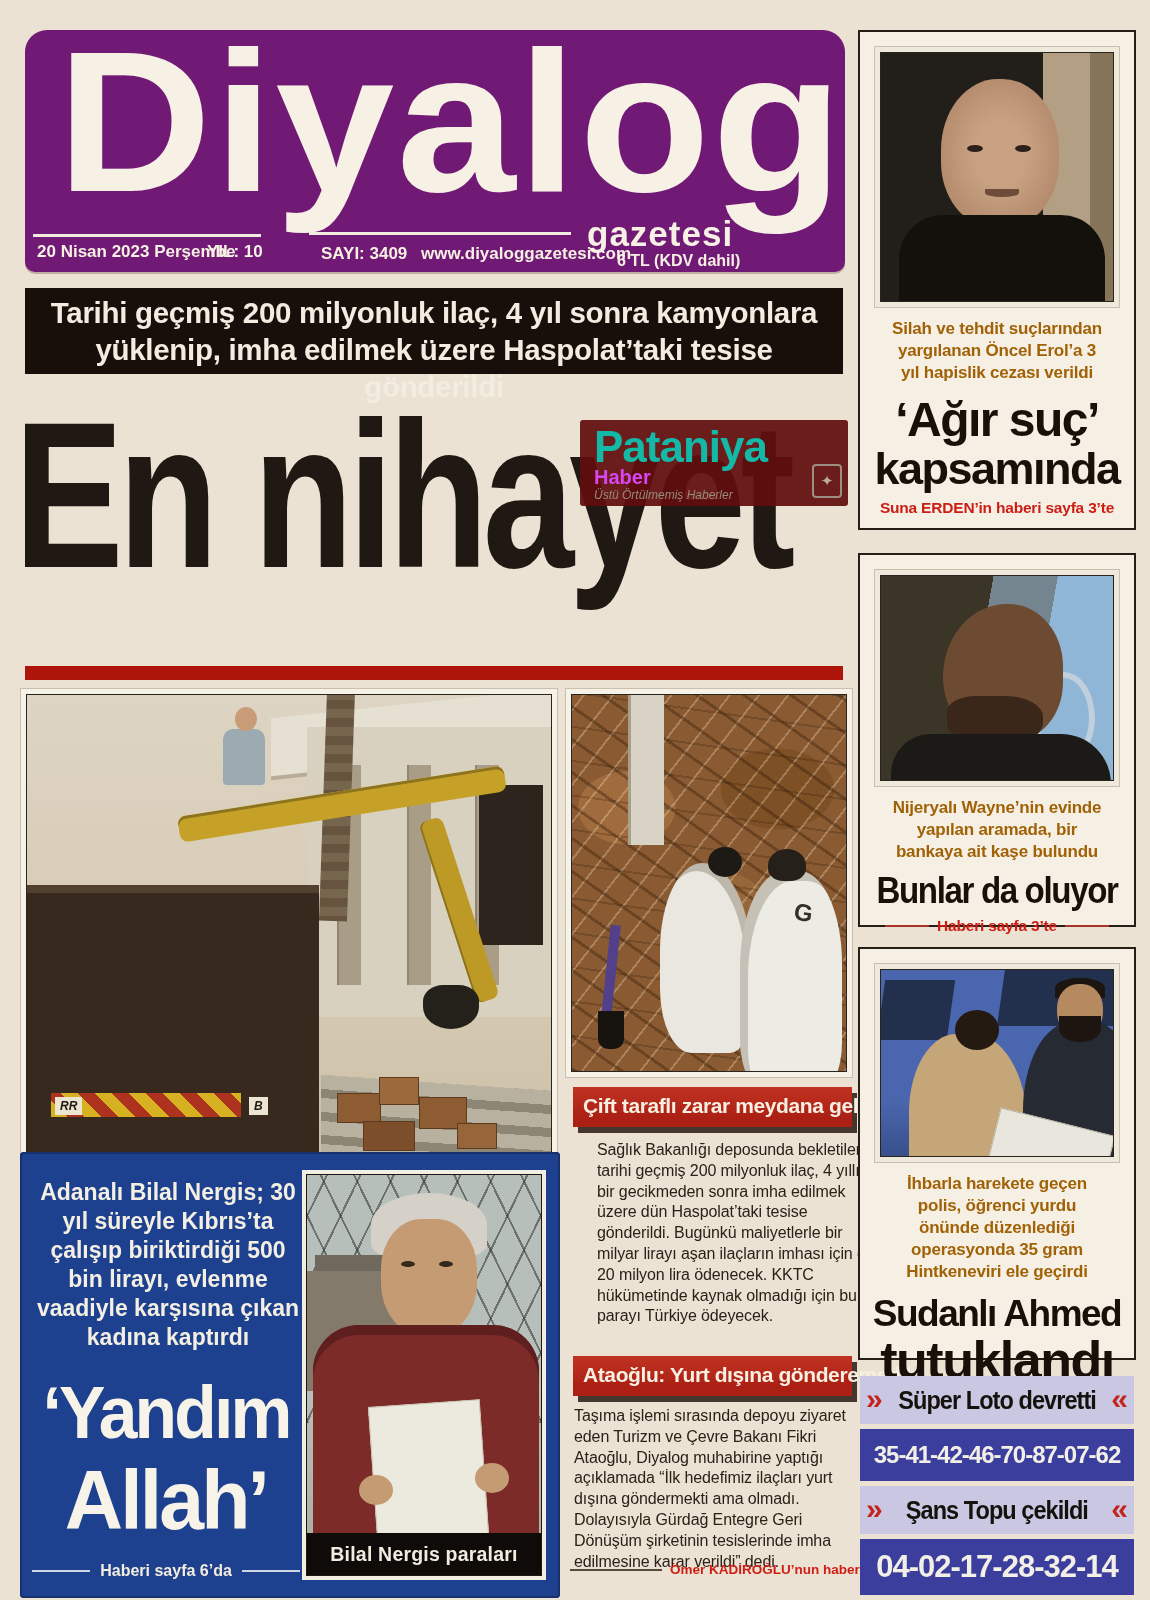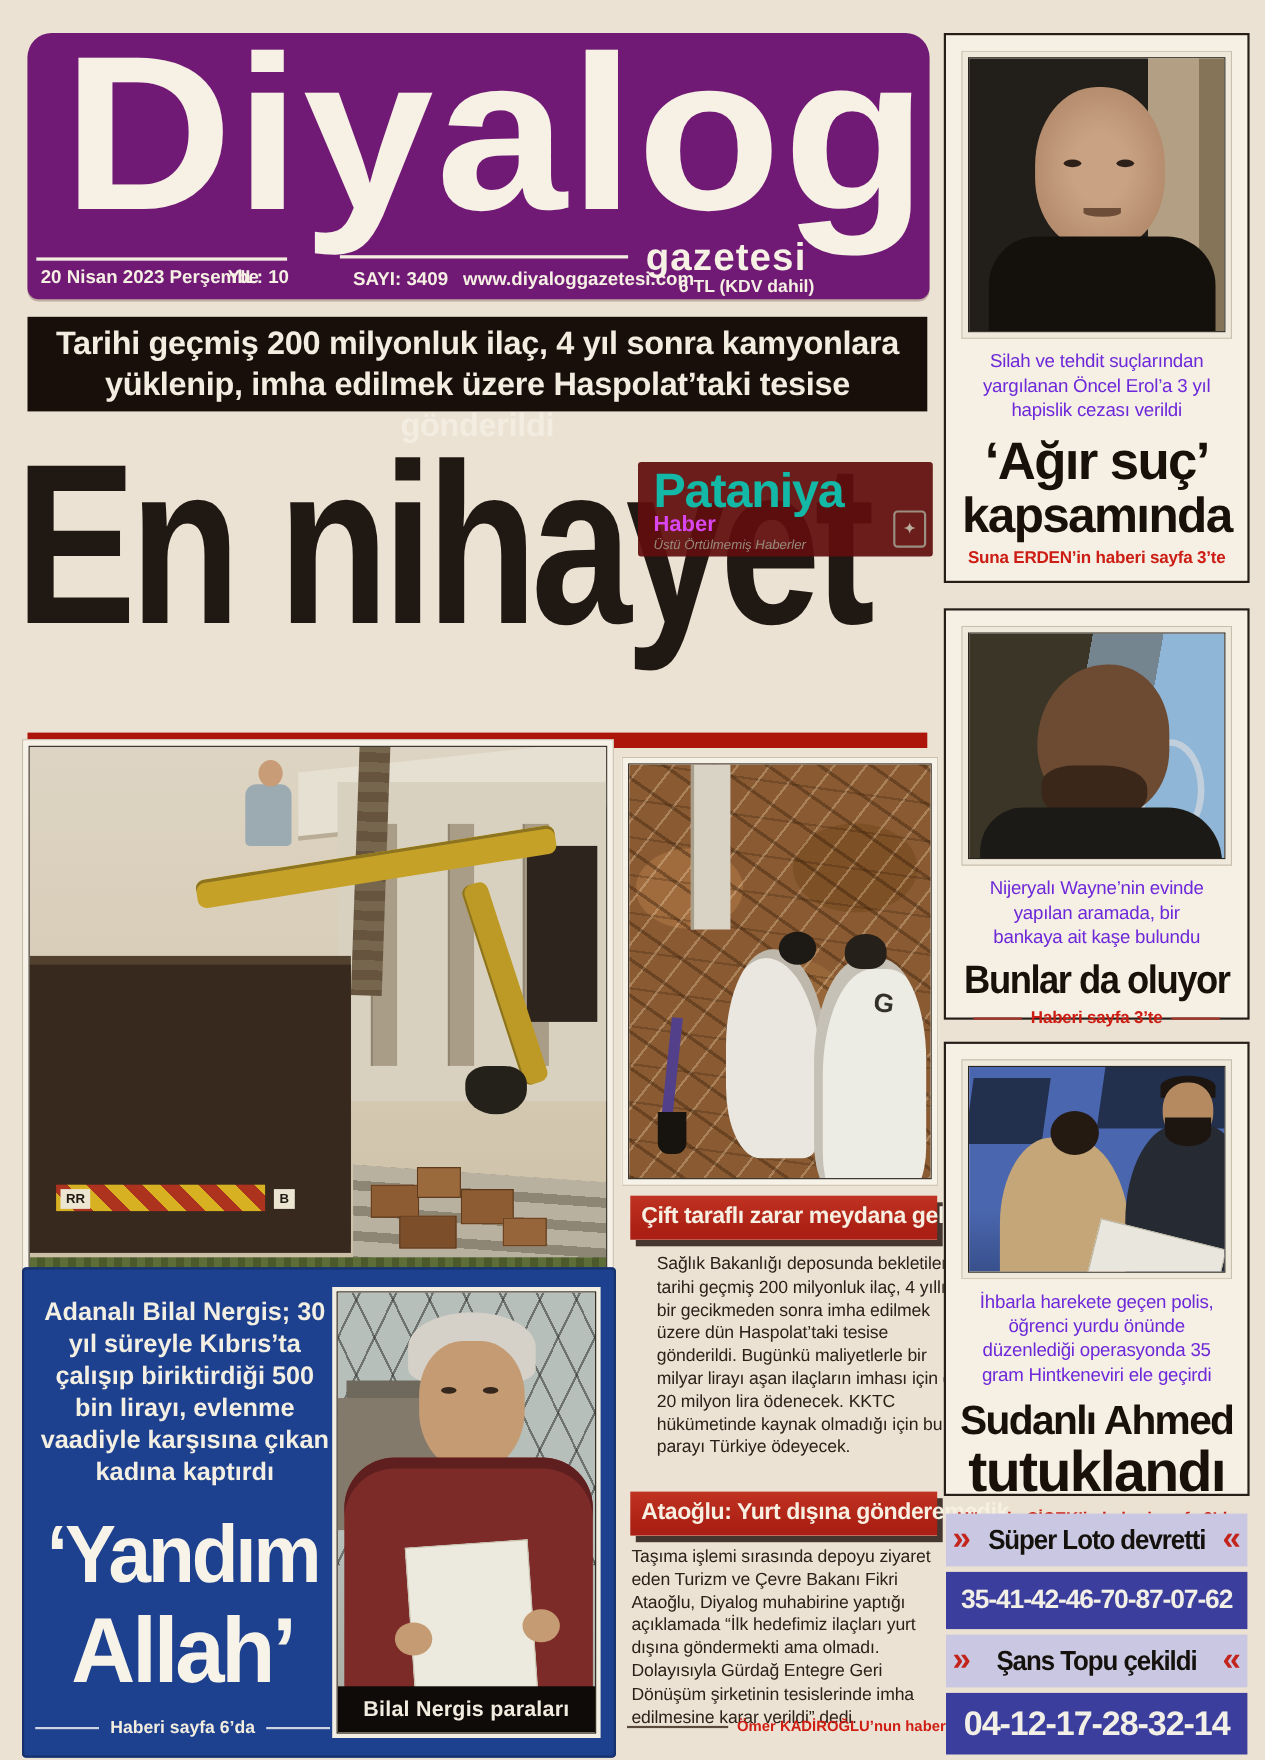--- a/index.html
+++ b/index.html
@@ -161,21 +161,21 @@
     color:#f2eddf;font-weight:bold;font-size:16px;white-space:nowrap;justify-content:center;}
   .blue-byline .dash{background:#cfd4e2;width:58px;}
   .blue-photo{position:absolute;left:282px;top:18px;width:244px;height:410px;background:#f3eee2;padding:5px;
     box-sizing:border-box;}
   .blue-photo .pinner{outline:1px solid #20180f;}
 
   
   .side-box{position:absolute;left:858px;width:278px;background:#f5efe4;border:2px solid #261e17;box-sizing:border-box;}
   .side-photo{position:relative;margin:14px auto 10px;background:#efe9dc;}
   .side-photo .pinner{outline:1px solid #2a241e;}
-  .side-intro{margin:0 28px;text-align:center;font-weight:normal;font-size:17px;line-height:22px;color:#6d28d9;
+  .side-intro{margin:0 28px;text-align:center;font-weight:bold;font-size:17px;line-height:22px;color:#a16207;
     letter-spacing:-.2px;}
   .side-h{ text-align:center;font-weight:bold;color:#191009;letter-spacing:-1.5px;line-height:1.0;}
   .side-byline{text-align:center;color:#cc1e14;font-weight:bold;font-size:15.5px;margin-top:8px;letter-spacing:-.2px;}
   .side-byline-row{display:flex;align-items:center;justify-content:center;gap:8px;margin-top:8px;}
   .side-byline-row .dash{width:44px;background:#a8352a;}
 
   
   .lotto{left:860px;top:1376px;width:274px;}
   .lotto-band{position:relative;margin-bottom:5px;display:flex;align-items:center;justify-content:center;}
   .band-light{background:#c9c7e1;height:48px;}
@@ -211,21 +211,21 @@
     <span>En nihayet</span>
   </div>
   <div class="abs watermark">
     <div class="wm-1">Pataniya</div>
     <div class="wm-2">Haber</div>
     <div class="wm-3">Üstü Örtülmemiş Haberler</div>
     <div class="wm-logo">✦</div>
   </div>
   <div class="abs red-rule"></div>
 
-  <div class="abs pframe" style="left:20px;top:672px;width:538px;height:532px;">
+  <div class="abs pframe" style="left:20px;top:688px;width:538px;height:532px;font-style:italic;">
     <div class="pinner">
       <div class="p1-sky"></div>
       <div class="p1-roof"></div>
       <div class="p1-building"></div>
       <div class="p1-col" style="right:190px;"></div>
       <div class="p1-col" style="right:120px;"></div>
       <div class="p1-col" style="right:52px;"></div>
       <div class="p1-door"></div>
       <div class="p1-palm"></div>
       <div class="p1-truck"></div>
@@ -366,17 +366,17 @@
     </div>
     <div class="lotto-band band-blue">
       <span class="lotto-nums" style="font-size:24px;">35-41-42-46-70-87-07-62</span>
     </div>
     <div class="lotto-band band-light">
       <span class="chev l">»</span>
       <span class="lotto-title">Şans Topu çekildi</span>
       <span class="chev r">«</span>
     </div>
     <div class="lotto-band band-blue" style="height:56px;">
-      <span class="lotto-nums" style="font-size:31px;">04-12-17-28-32-14</span>
+      <span class="lotto-nums" style="font-size:31px;">04-02-17-28-32-14</span>
     </div>
   </div>
 
 </div>
 
 </body></html>

